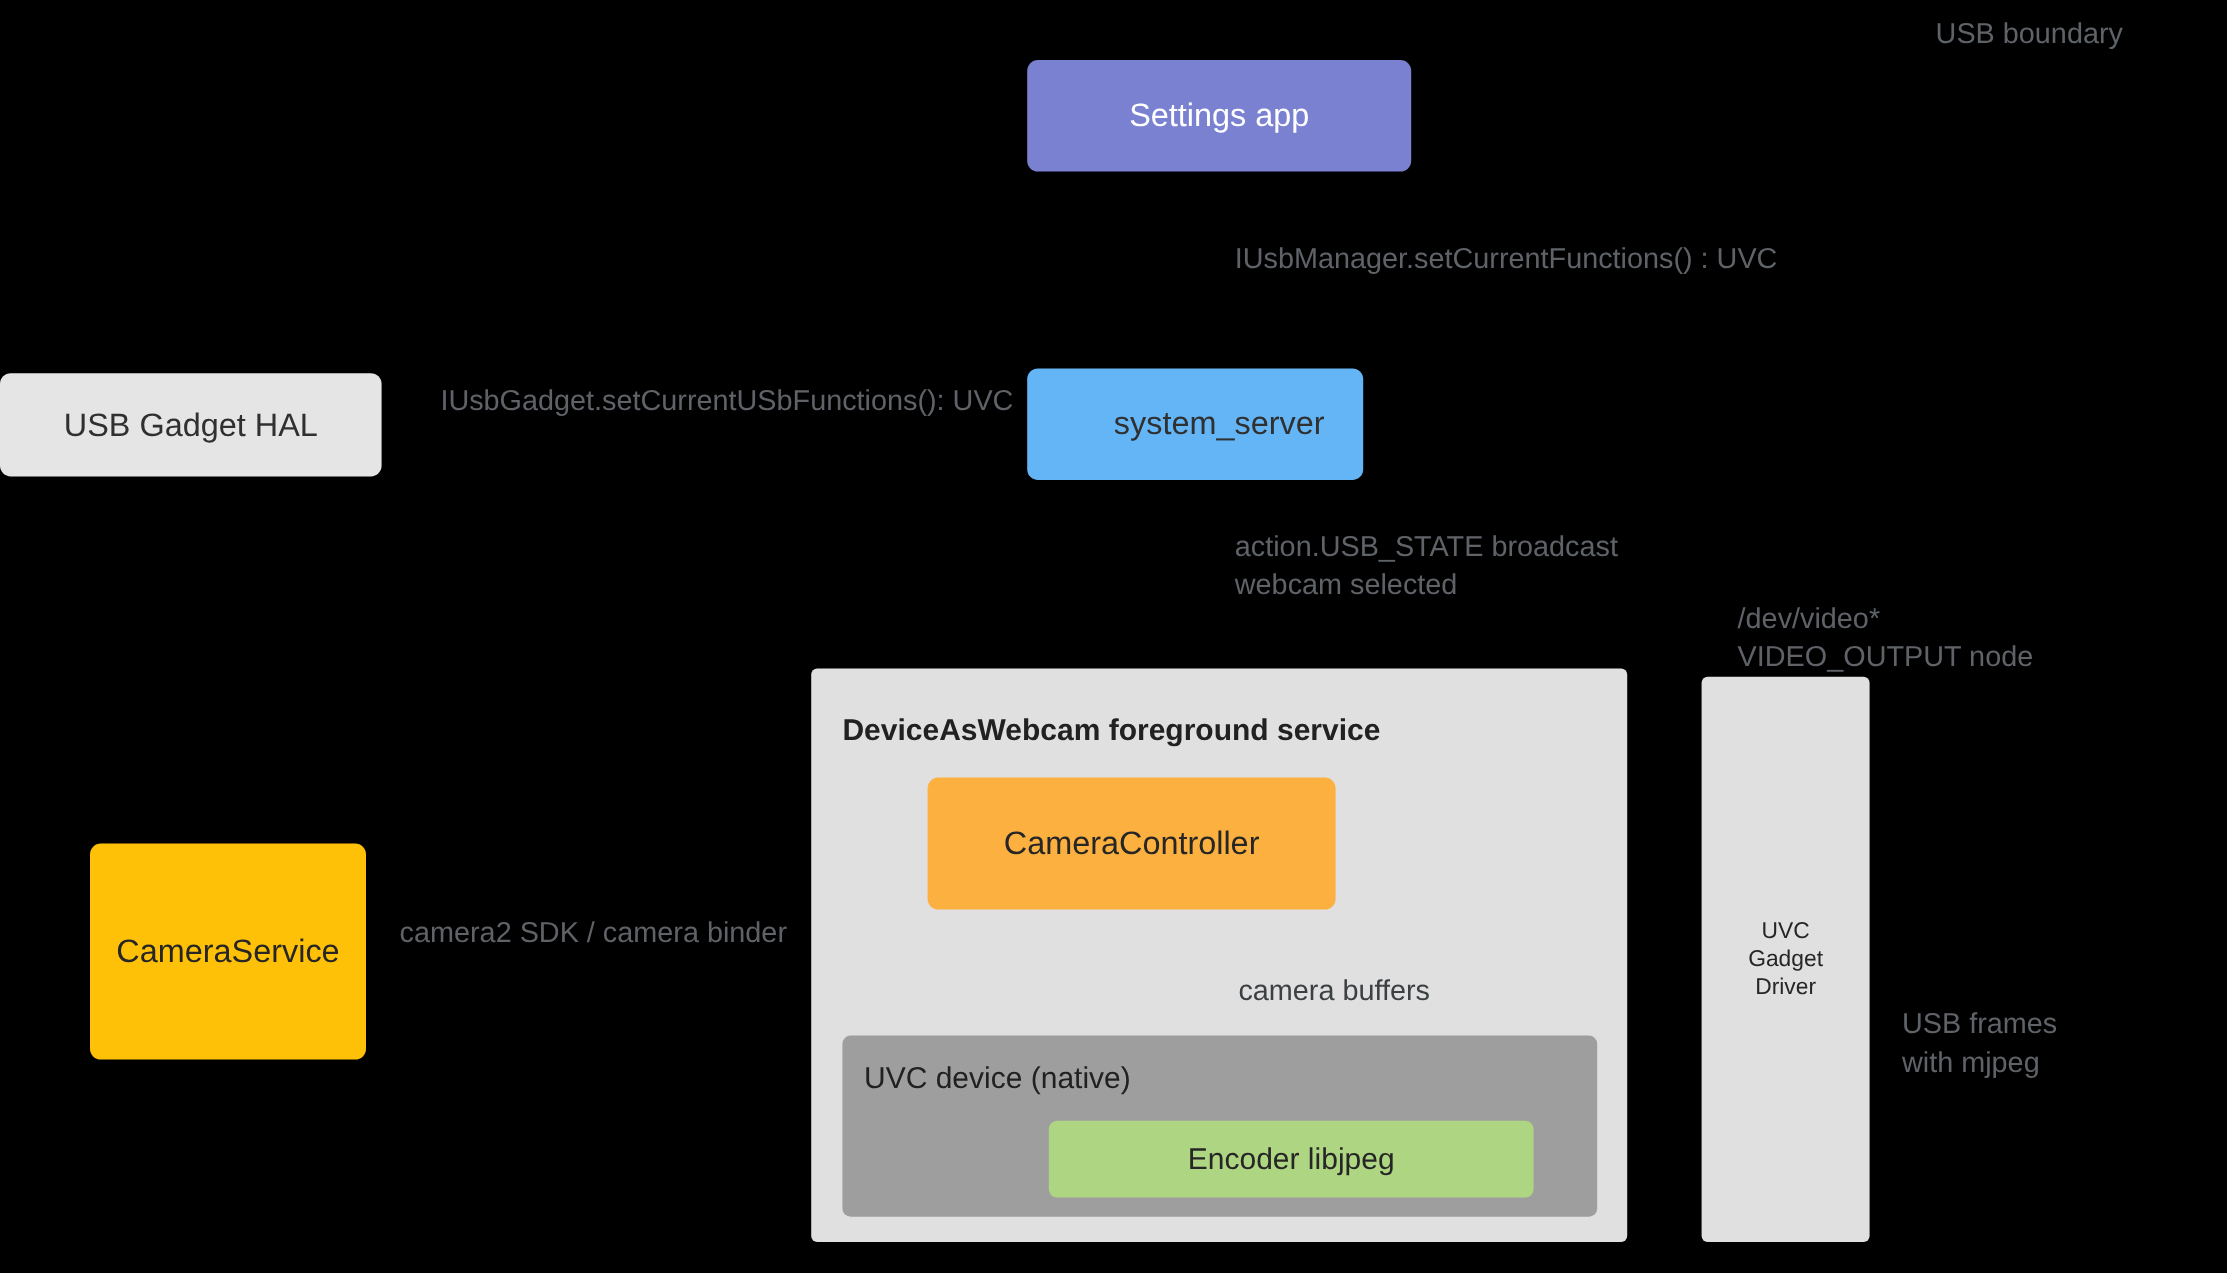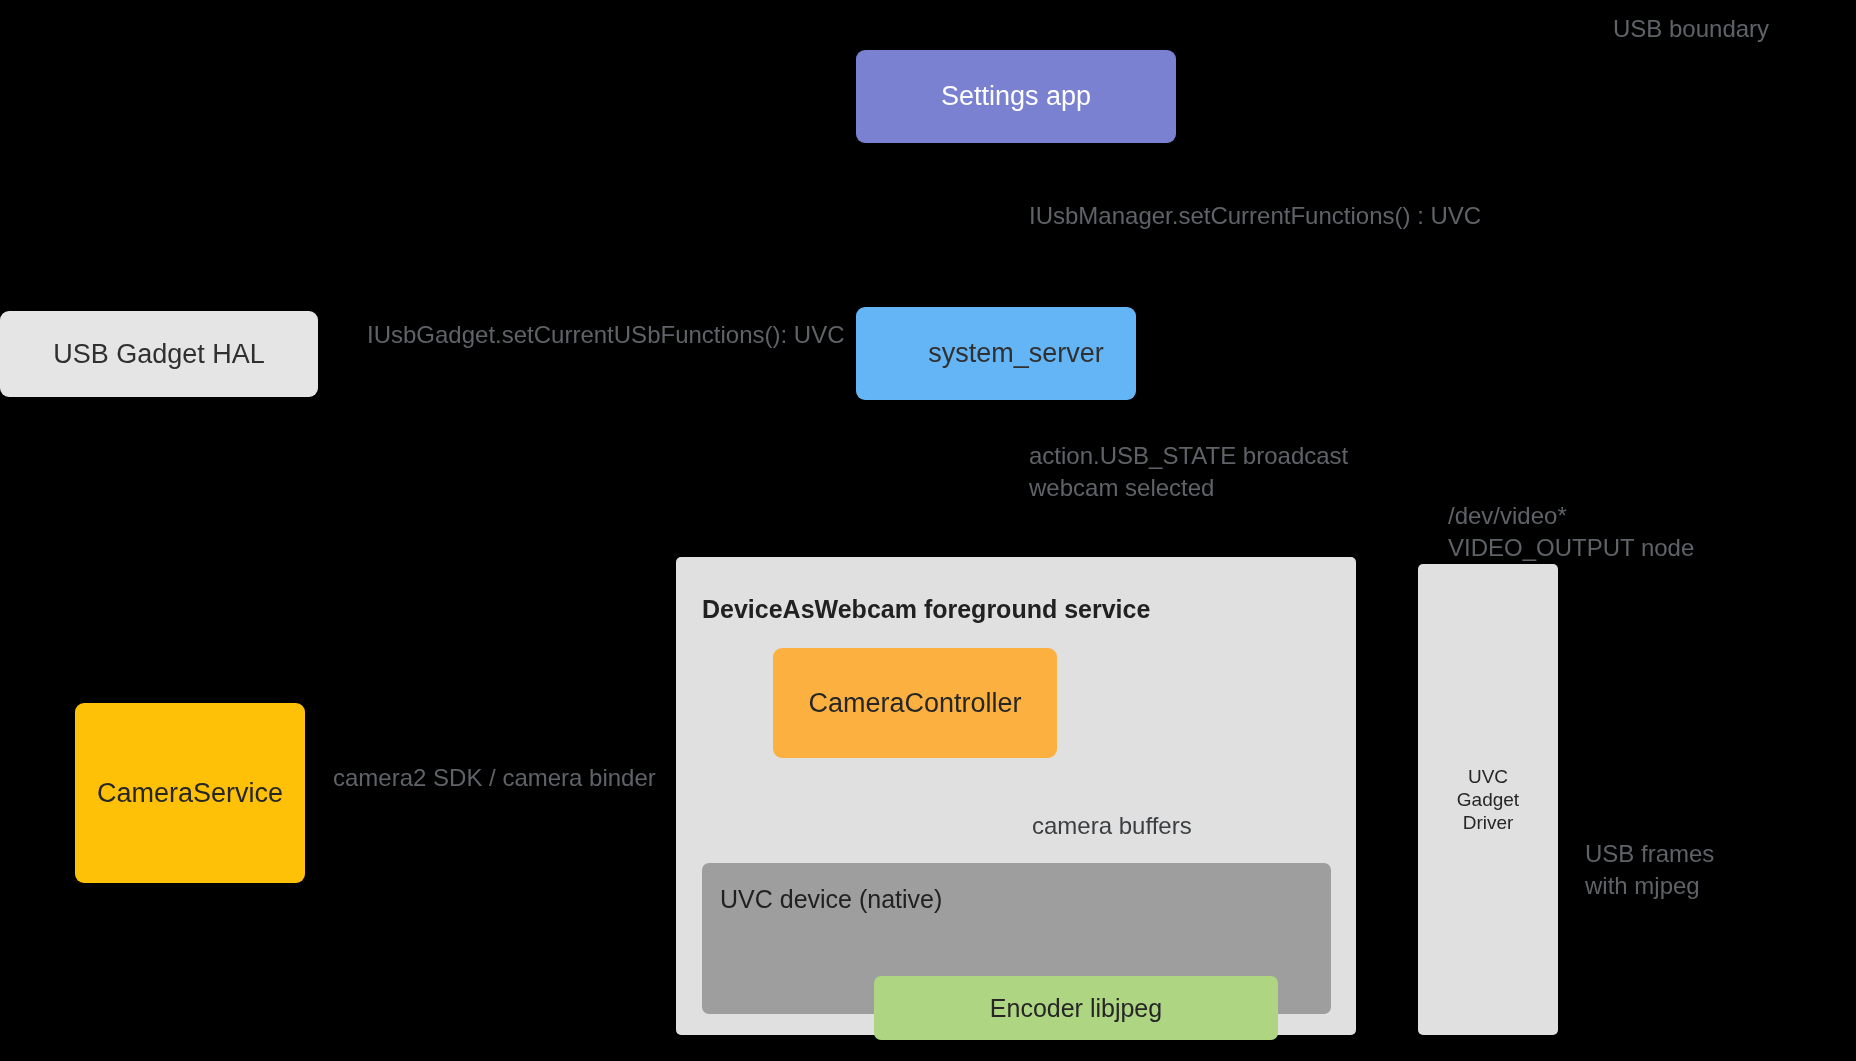--- a/index.html
+++ b/index.html
@@ -74,21 +74,21 @@
   .container-service-title {
     position: absolute;
     left: 26px; top: 38px;
     font-size: 25px;
     font-weight: bold;
     color: #212121;
     white-space: nowrap;
   }
   .node-camera-controller {
     left: 773px; top: 648px;
-    width: 284px; height: 110px;
+    width: 340px; height: 110px;
     background: #FBB040;
     color: #262626;
     font-size: 27px;
   }
 
   
   .panel-uvc-native {
     position: absolute;
     left: 702px; top: 863px;
     width: 629px; height: 151px;
@@ -103,21 +103,20 @@
     color: #212121;
     white-space: nowrap;
   }
   .node-encoder {
     left: 874px; top: 934px;
     width: 404px; height: 64px;
     background: #AED581;
     color: #262626;
     font-size: 25px;
     border-radius: 7px;
-    margin-top: 42px;
   }
 
   
   .node-uvc-driver {
     left: 1418px; top: 564px;
     width: 140px; height: 471px;
     background: #E0E0E0;
     color: #262626;
     font-size: 19px;
     flex-direction: column;

